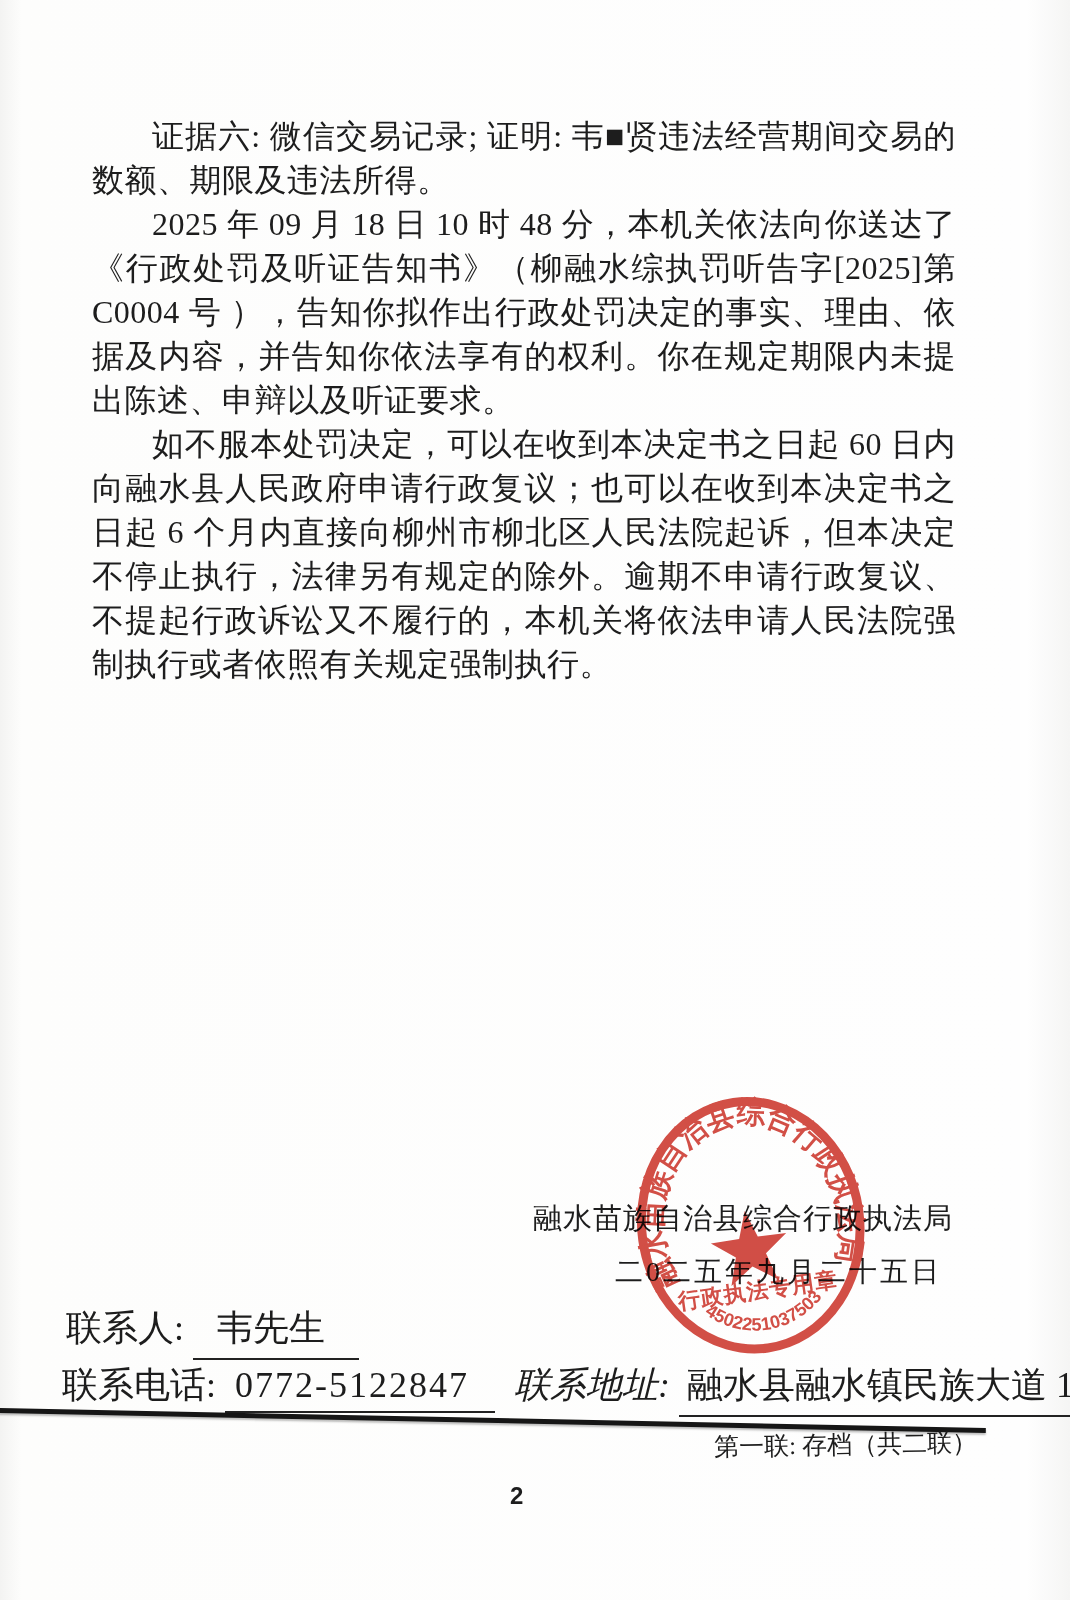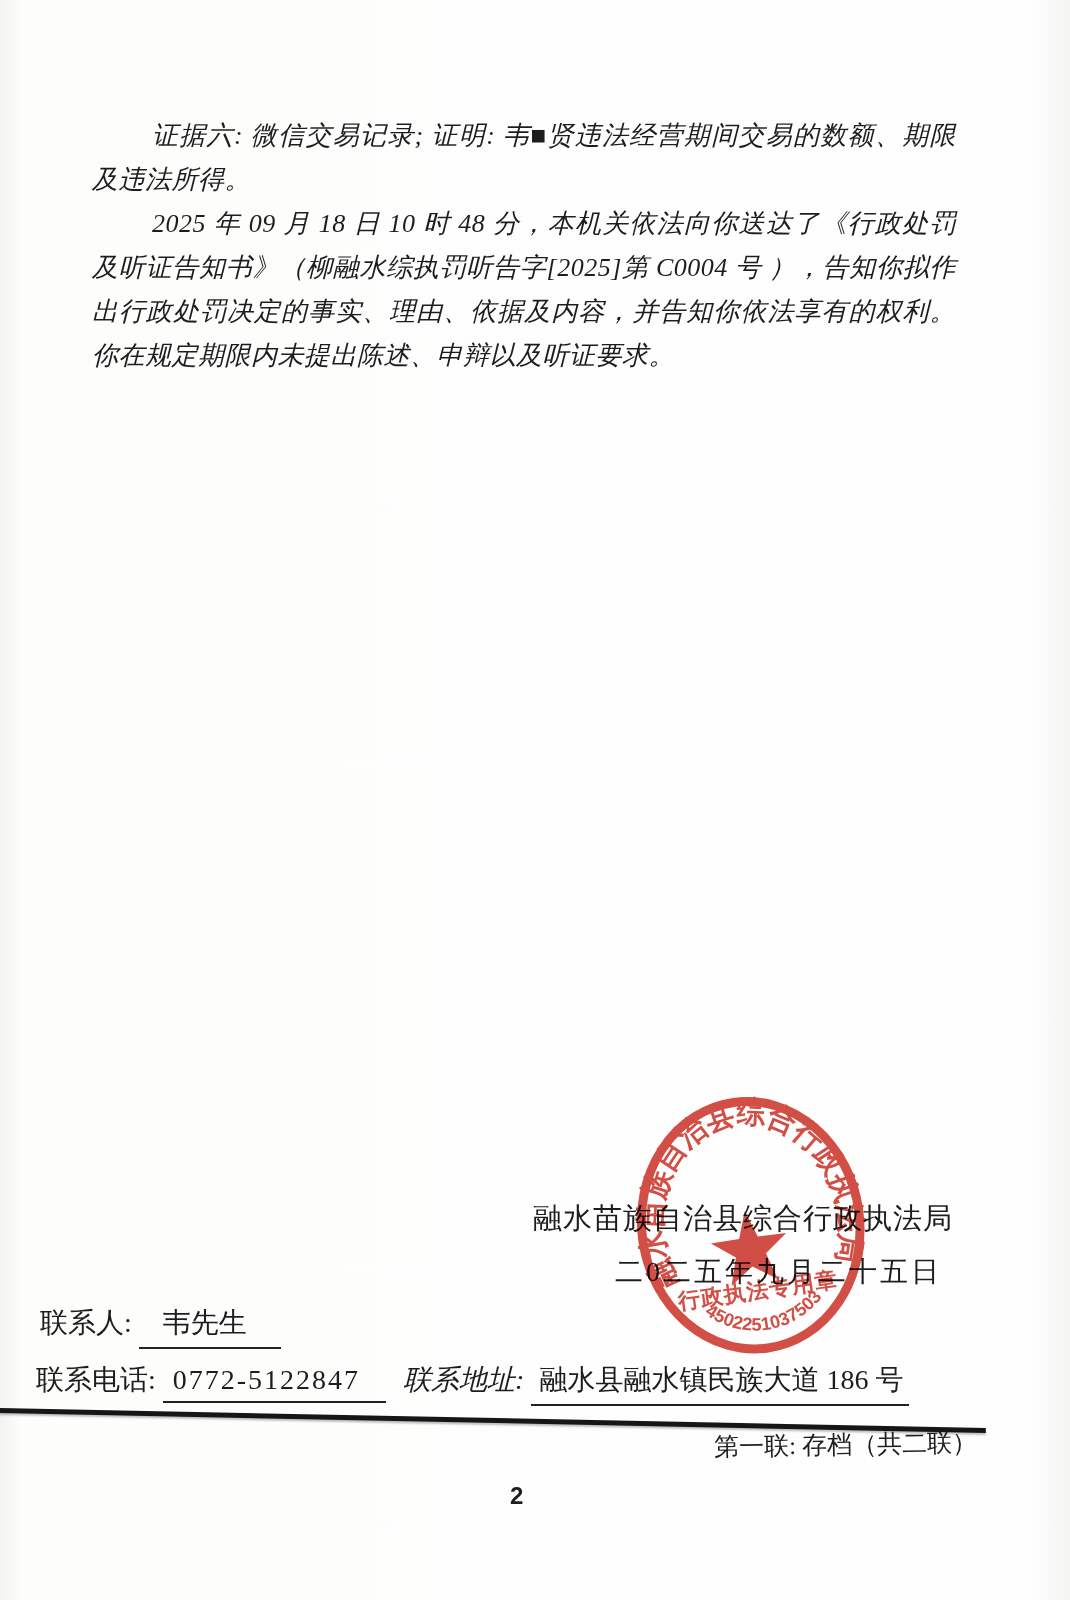--- a/index.html
+++ b/index.html
@@ -5,39 +5,38 @@
   html,body{margin:0;padding:0;}
   body{
     width:1070px;height:1600px;position:relative;overflow:hidden;
     background:linear-gradient(90deg,#f3f3f2 0,#fdfdfc 2%,#fefefe 96%,#f5f5f4 100%);
     font-family:"Liberation Serif","DejaVu Serif",serif;
     color:#1d1d1d;
   }
   .page{position:absolute;inset:0;}
   .body-text{
     position:absolute;left:92px;top:114px;width:864px;
-    font-size:26px;line-height:44px;text-align:justify;
+    font-size:32px;line-height:44px;text-align:justify;
     letter-spacing:.5px;
-    font-style:italic;
   }
   .body-text p{margin:0;text-indent:60px;}
   .sig-agency{
     position:absolute;left:533px;top:1199px;
     font-size:29px;letter-spacing:1px;white-space:nowrap;
   }
   .sig-date{
     position:absolute;left:615px;top:1253px;
     font-size:28px;letter-spacing:3px;white-space:nowrap;
   }
   .stamp{
     position:absolute;left:610px;top:1072px;width:285px;height:310px;
     transform:rotate(-8deg);
     mix-blend-mode:multiply;opacity:.93;
   }
-  .contact-line{position:absolute;font-size:28px;white-space:nowrap;}
+  .contact-line{position:absolute;font-size:36px;white-space:nowrap;margin-left:26px;}
   .contact-1{left:40px;top:1304px;}
   .contact-2{left:36px;top:1361px;}
   .u{border-bottom:2.5px solid #222;display:inline-block;}
   .u-person{padding:0 34px 5px 24px;}
   .u-phone{padding:0 26px 5px 10px;letter-spacing:2px;}
   .u-addr{padding:0 6px 5px 8px;font-family:Liberation Serif, serif;}
   .addr-label{margin-left:10px;font-style:italic;}
   .fold-line{
     position:absolute;left:-6px;top:1408px;width:992px;height:5px;
     background:#161616;transform:rotate(1.15deg);transform-origin:left center;
@@ -53,20 +52,21 @@
   }
 </style>
 </head>
 <body>
 
 <div class="page">
 
   <div class="body-text">
     <p>证据六: 微信交易记录; 证明: 韦■贤违法经营期间交易的数额、期限及违法所得。</p>
     <p>2025 年 09 月 18 日 10 时 48 分，本机关依法向你送达了《行政处罚及听证告知书》（柳融水综执罚听告字[2025]第 C0004 号 ），告知你拟作出行政处罚决定的事实、理由、依据及内容，并告知你依法享有的权利。你在规定期限内未提出陈述、申辩以及听证要求。</p>
+    <p>如不服本处罚决定，可以在收到本决定书之日起 60 日内向融水县人民政府申请行政复议；也可以在收到本决定书之日起 6 个月内直接向柳州市柳北区人民法院起诉，但本决定不停止执行，法律另有规定的除外。逾期不申请行政复议、不提起行政诉讼又不履行的，本机关将依法申请人民法院强制执行或者依照有关规定强制执行。</p>
   </div>
 
   <div class="sig-agency">融水苗族自治县综合行政执法局</div>
   <div class="sig-date">二0二五年九月二十五日</div>
 
   <svg class="stamp" viewBox="0 0 285 310" xmlns="http://www.w3.org/2000/svg">
     <ellipse cx="141" cy="153" rx="109" ry="124" fill="none" stroke="#d04138" stroke-width="9"></ellipse>
     <path id="ringPath" d="M 57.3 188.2 A 89 103 0 1 1 224.7 188.2" fill="none"></path>
     <path id="serialPath" d="M 83.8 235 A 93 107 0 0 0 200.8 235" fill="none"></path>
     <text font-size="31" fill="#d04138" font-family="Liberation Serif, DejaVu Serif, serif" font-weight="700">

